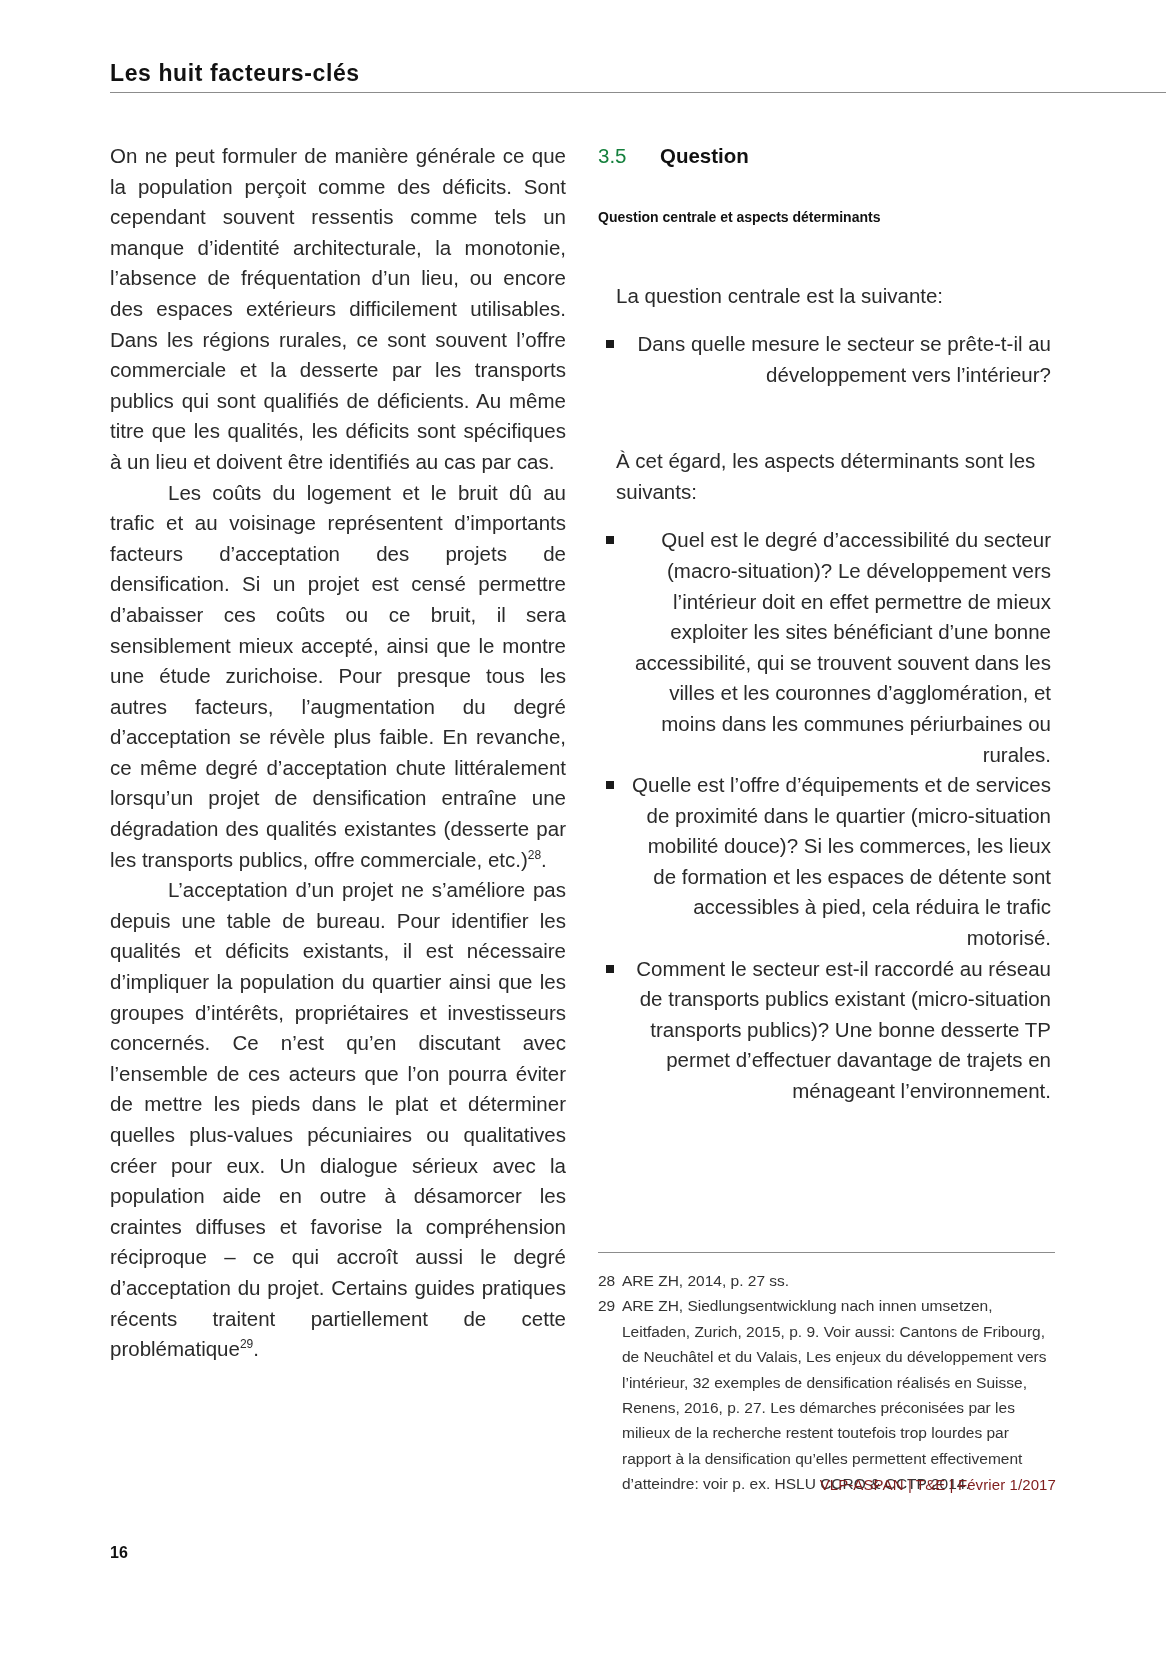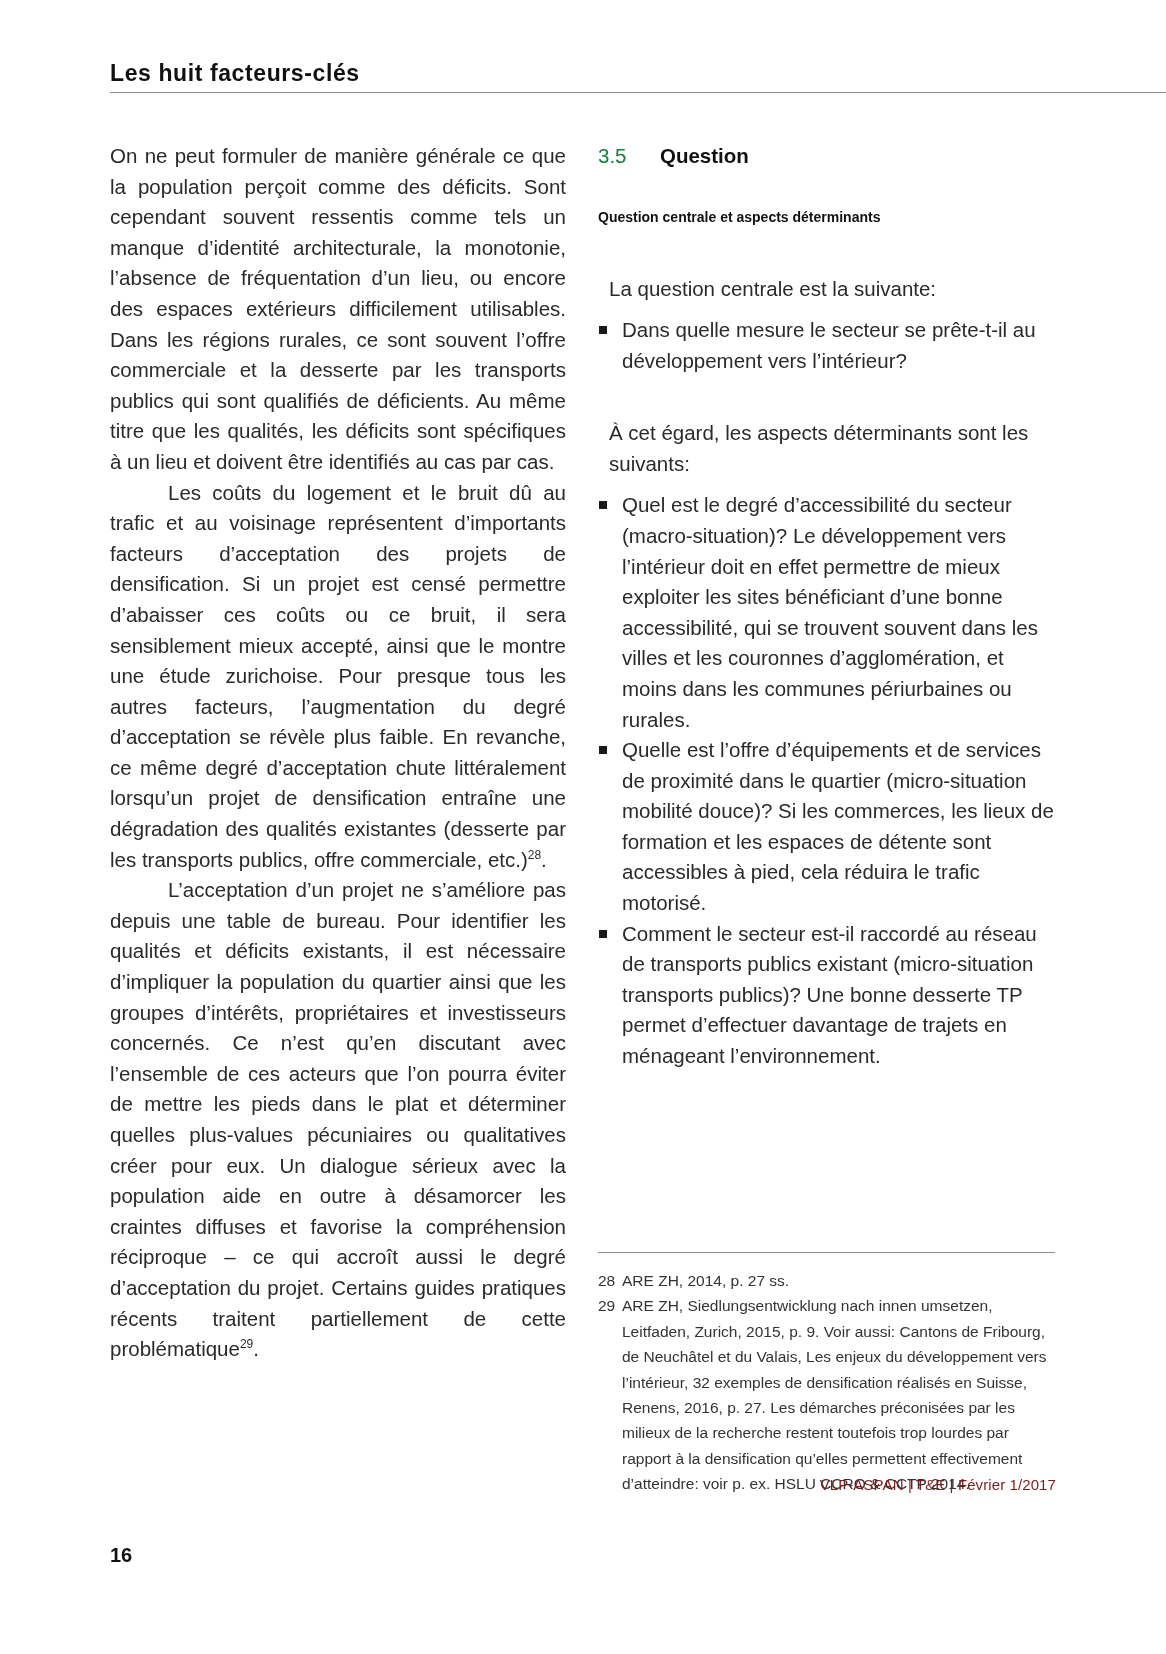--- a/index.html
+++ b/index.html
@@ -13,33 +13,33 @@
               font-size: 20.5px; line-height: 30.6px; text-align: justify; color: #2a2a2a; }
   .col-left p { margin: 0; }
   .col-left p.indent { text-indent: 58px; }
   .col-left sup { font-size: 12px; line-height: 0; vertical-align: super; }
   .col-right { position: absolute; left: 598px; top: 141px; width: 460px;
                font-size: 20.5px; line-height: 30.6px; color: #2a2a2a; }
   .sec-heading { display: flex; margin: 0; height: 30.6px; }
   .sec-num { width: 62px; font-weight: normal; color: #15803d; }
   .sec-title { font-weight: bold; color: #111; }
   .sub-heading { margin: 30px 0 0 0; font-weight: bold; color: #111; font-size: 14px; }
-  .para { margin: 11px; }
+  .para { margin: 18px; }
   .gap { height: 30.6px; }
-  ul.bullets { list-style: none; margin: 0; padding: 0; }
+  ul.bullets { list-style: none; margin: 7px; padding: 0; text-align: right; }
   ul.bullets li { position: relative; padding-left: 24px; }
   ul.bullets li .bullet { position: absolute; left: 1px; top: 11px; width: 8px; height: 8px;
                           background: #1a1a1a; }
   .fn-rule { position: absolute; left: 598px; width: 457px; top: 1252px; height: 0;
              border-top: 1.5px solid #8c8c8c; }
   .footnotes { position: absolute; left: 598px; top: 1268px; width: 460px;
                font-size: 15.5px; line-height: 25.4px; color: #333; }
   .fn { position: relative; padding-left: 24px; }
   .fn .fn-num { position: absolute; left: 0; top: 0; }
-  .footer-left { position: absolute; left: 110px; top: 1544px; font-size: 20px; font-weight: bold; color: #111; }
+  .footer-left { position: absolute; left: 110px; top: 1544px; font-size: 16px; font-weight: bold; color: #111; }
   .footer-right { position: absolute; right: 110px; top: 1476px; font-size: 15px; color: #7f1d1d; letter-spacing: 0.1px; }
 </style>
 </head>
 <body>
 
 <div class="running-head">Les huit facteurs-clés</div>
 <div class="head-rule"></div>
 
 <div class="col-left">
   <p><span>On ne peut formuler de manière générale ce que la population perçoit comme des déficits. Sont cependant souvent ressentis comme tels un manque d’identité architecturale, la monotonie, l’absence de fréquentation d’un lieu, ou encore des espaces extérieurs difficilement utilisables. Dans les régions rurales, ce sont souvent l’offre commerciale et la desserte par les transports publics qui sont qualifiés de déficients. Au même titre que les qualités, les déficits sont spécifiques à un lieu et doivent être identifiés au cas par cas.</span></p>

